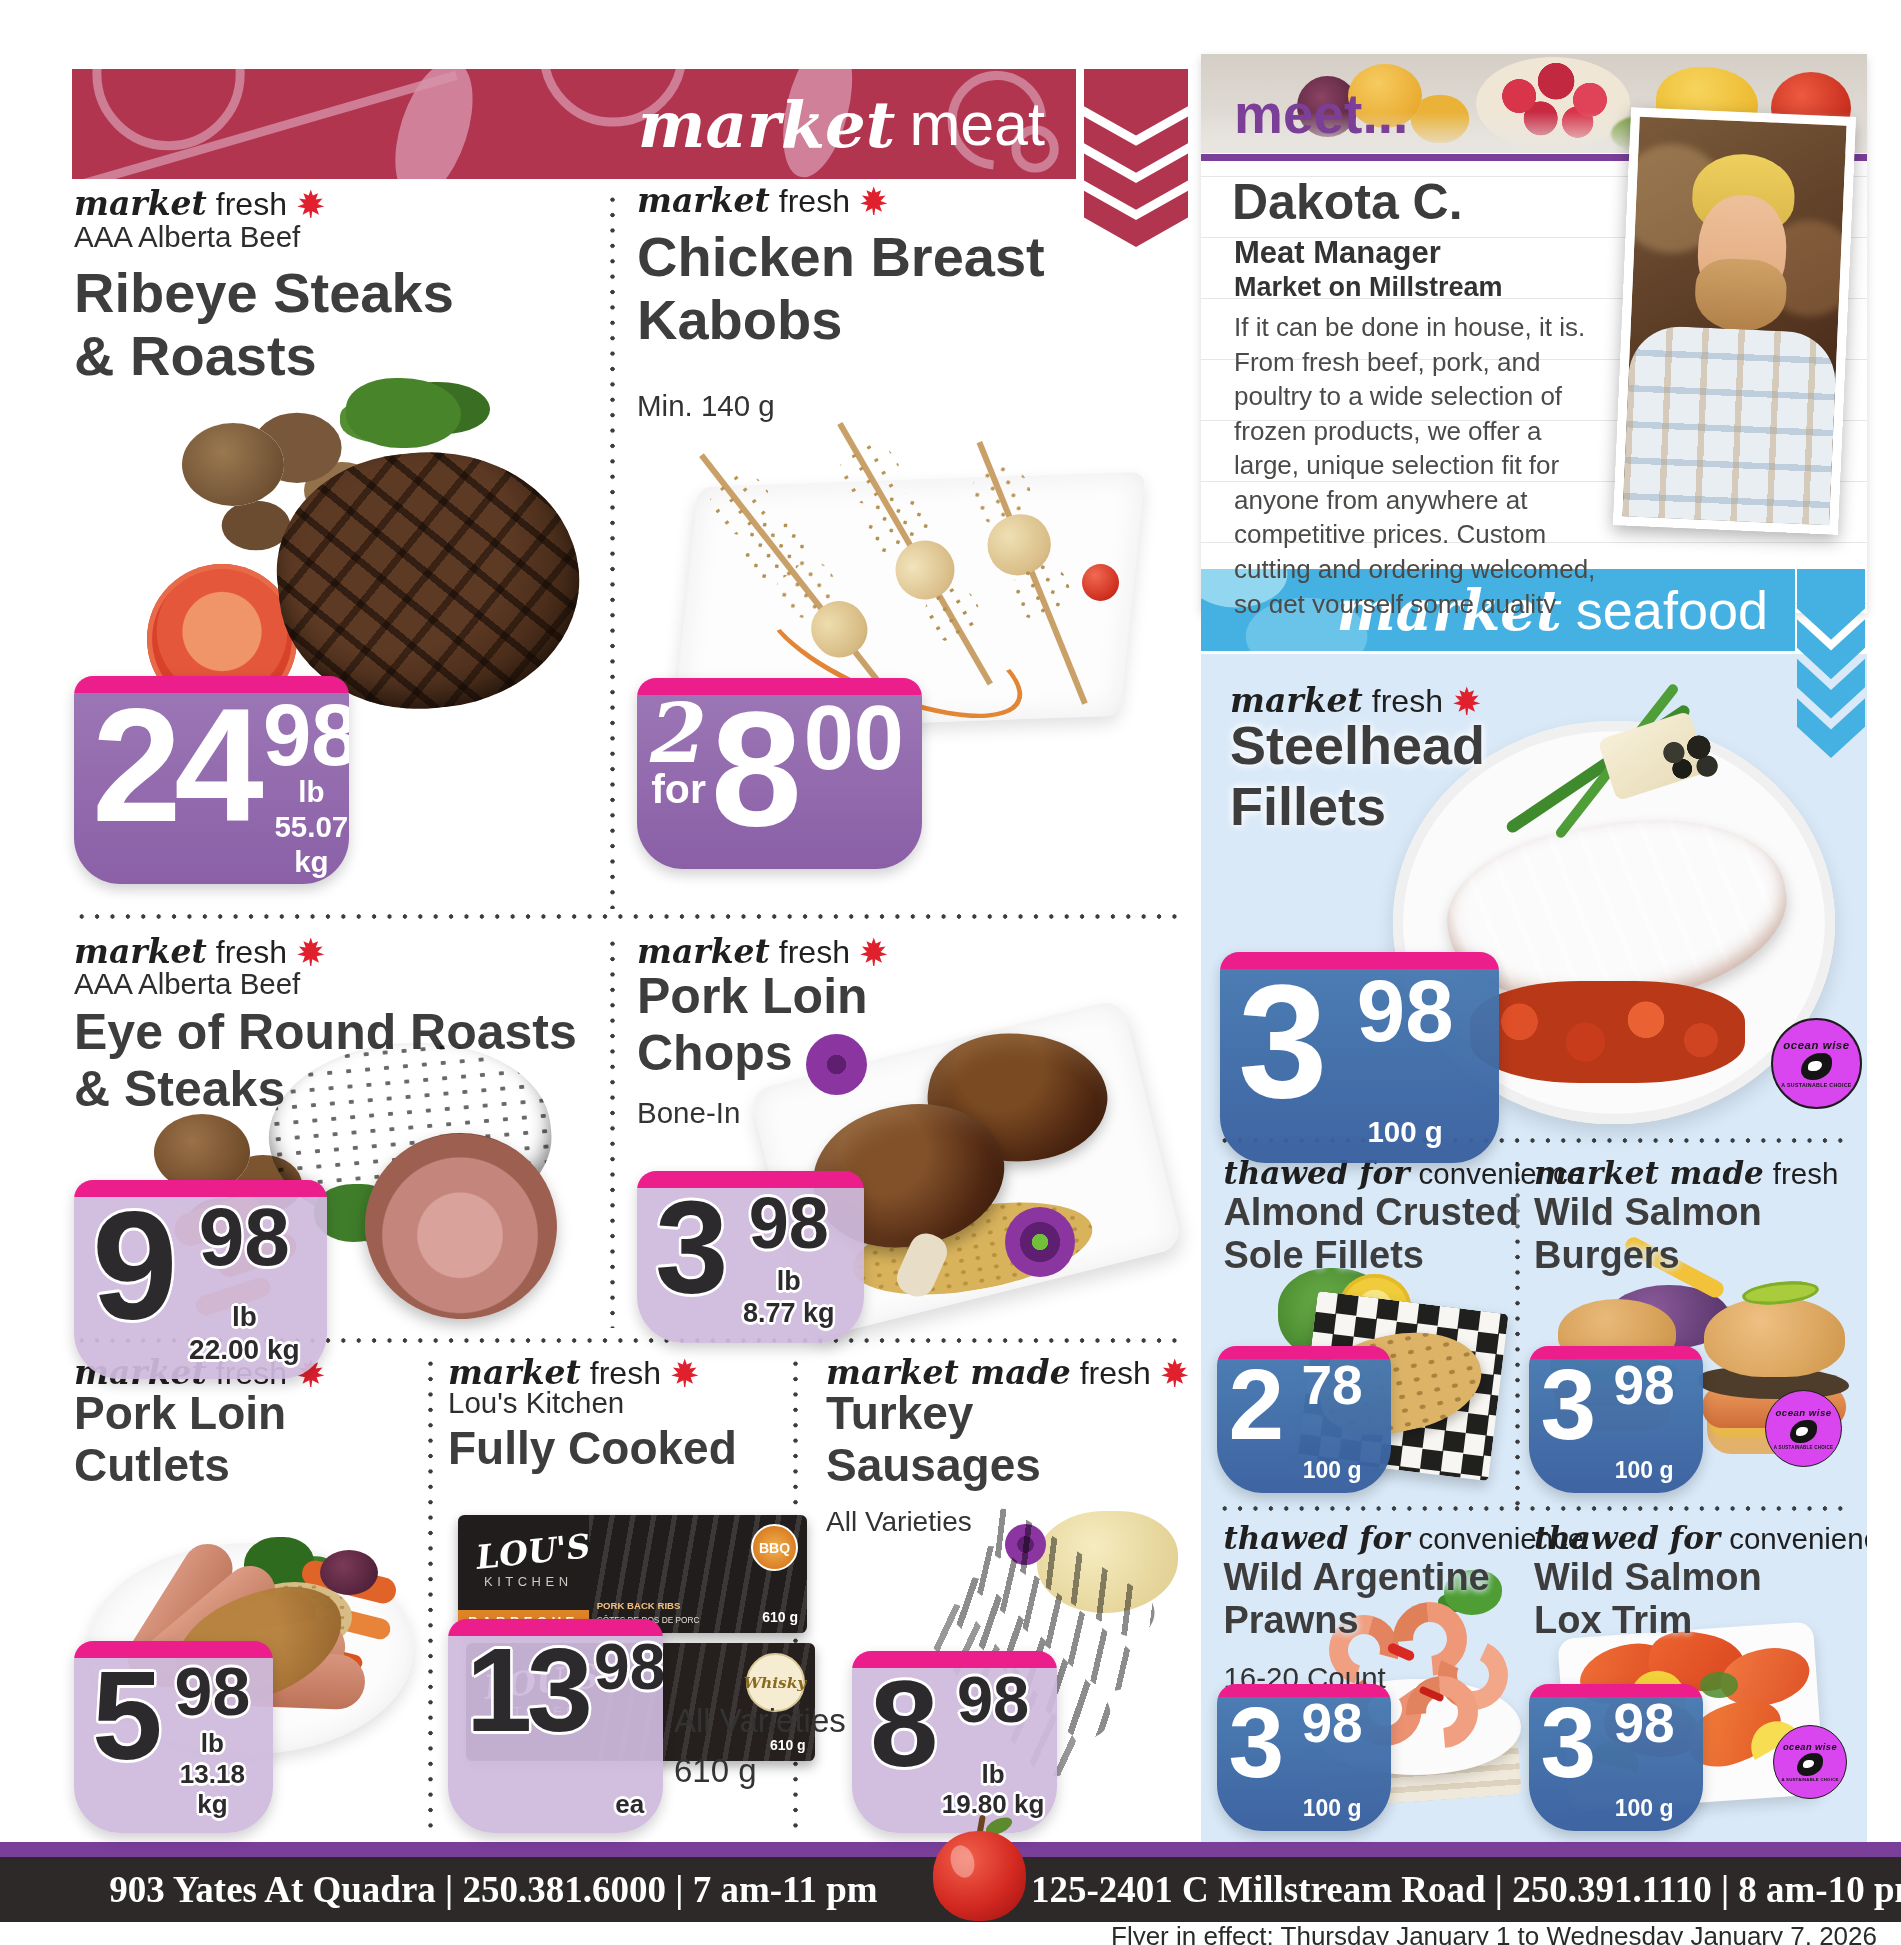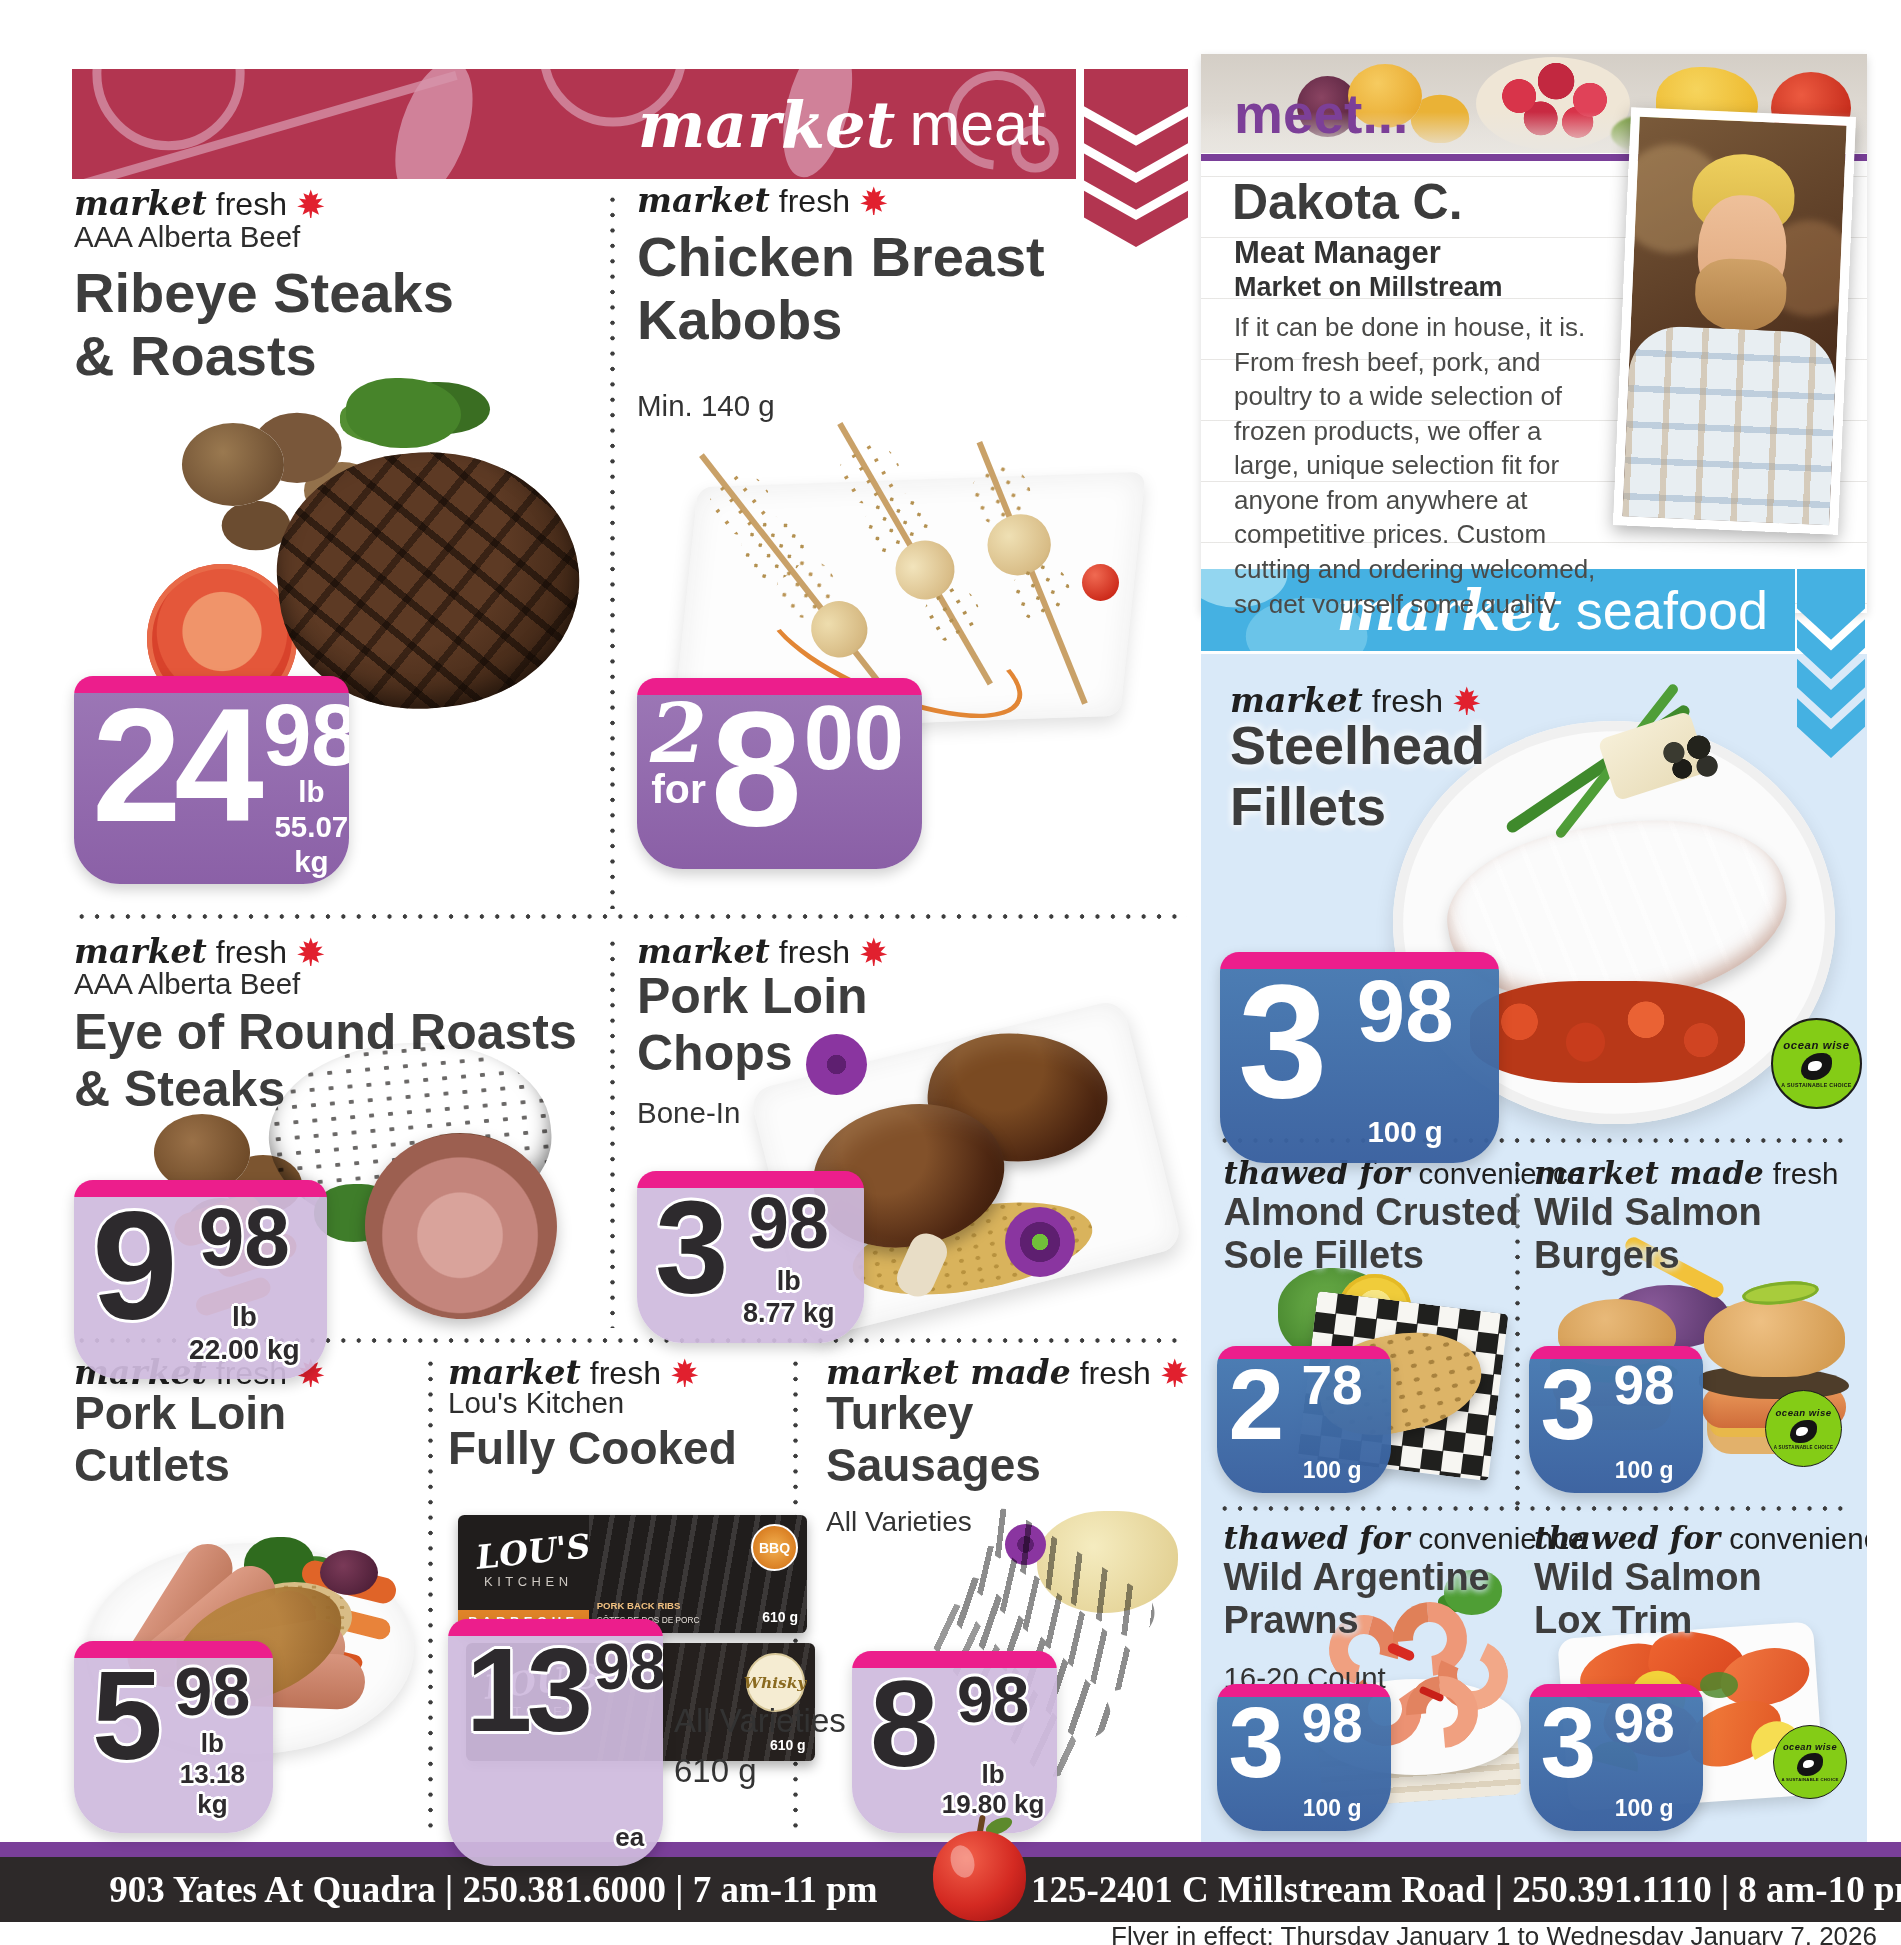--- a/index.html
+++ b/index.html
@@ -24,21 +24,21 @@
 .badge.lav .badge-body{background:rgba(207,186,222,.93);color:#2d2a2d}
 .badge.lav .dollars,.badge.lav .cents,.badge.lav .unitblock{text-shadow:-2.6px 0 #fff,2.6px 0 #fff,0 -2.6px #fff,0 2.6px #fff,-1.9px -1.9px #fff,1.9px 1.9px #fff,-1.9px 1.9px #fff,1.9px -1.9px #fff}
 .dollars{font-weight:bold;line-height:.88;letter-spacing:-.045em}
 .pcol{display:flex;flex-direction:column;align-items:center;margin-left:6.4px;align-self:stretch;flex:1}
 .cents{font-weight:bold;line-height:.92}
 .unitblock{margin-top:auto;font-weight:bold;text-align:center;line-height:1.18}
 .qtycol{display:flex;flex-direction:column;align-items:center;justify-content:center;font-weight:bold;line-height:.9;margin-right:3.8px}
 .photo,.pp{position:absolute}
 .banner-text{position:absolute;right:31px;top:0;bottom:0;display:flex;align-items:center;gap:14px;color:#fff}
 .meet-panel{background:linear-gradient(180deg,#ece9e4,#e3e0da);background-image:repeating-linear-gradient(180deg,rgba(125,118,106,.18) 0 1.3px,transparent 1.3px 61px)}
-.ow{position:absolute;z-index:7;background:#84cc16;border:.022em solid #1c1c1c;border-radius:50%;width:1em;height:1em;display:flex;flex-direction:column;align-items:center;justify-content:center;color:#141414;text-align:center}
+.ow{position:absolute;z-index:7;background:#d946ef;border:.022em solid #1c1c1c;border-radius:50%;width:1em;height:1em;display:flex;flex-direction:column;align-items:center;justify-content:center;color:#141414;text-align:center}
 .ow .t1{font-size:.125em;font-weight:bold;font-style:italic;letter-spacing:.05em}
 .ow .icon{width:.34em;height:.3em;background:#141414;border-radius:70% 30% 65% 35%;position:relative;margin:.02em 0}
 .ow .icon:after{content:"";position:absolute;left:22%;top:30%;width:45%;height:38%;background:#fff;border-radius:60% 40% 70% 30%}
 .ow .t2{font-size:.058em;font-weight:bold;letter-spacing:.06em;margin-top:.02em}
 .chev{position:absolute}
 .footer-text{font-family:"Liberation Serif",serif;font-weight:bold;color:#fff;font-size:37px;line-height:65px;text-align:center;white-space:nowrap}
 </style>
 </head>
 <body>
 
@@ -315,21 +315,21 @@
           <div style="position:absolute;left:26px;top:61px;font-size:13px;letter-spacing:4.5px;color:#cfcac4">KITCHEN</div>
         </div>
         <div style="flex:1;position:relative;background:linear-gradient(120deg,#401408,#6e2814 50%,#33100a);background-image:repeating-linear-gradient(100deg,rgba(255,255,255,.1) 0 5.1px,transparent 5.1px 20.5px)">
           <div style="position:absolute;right:10.2px;top:10.2px;width:59px;height:59px;border-radius:50%;background:#f5ecd2;border:2.6px solid #d8c89a;display:flex;align-items:center;justify-content:center">
             <span class="script" style="font-size:15.4px;color:#8a6a20">Whisky</span>
           </div>
           <div style="position:absolute;right:9px;bottom:7.7px;font-size:14px;font-weight:bold;color:#fff">610 g</div>
         </div>
       </div>
     </div>
-    <div class="badge lav" style="left:448px;top:1619px;width:215px;height:247px">
+    <div class="badge lav" style="left:448px;top:1619px;width:215px;height:214px">
       <div class="badge-top"></div>
       <div class="badge-body" style="padding-right:10.2px">
         <span class="dollars" style="font-size:119px">13</span>
         <span class="pcol">
           <span class="cents" style="font-size:64px">98</span>
           <span class="unitblock" style="font-size:26px">
             <div>ea</div>
           </span>
         </span>
       </div>

